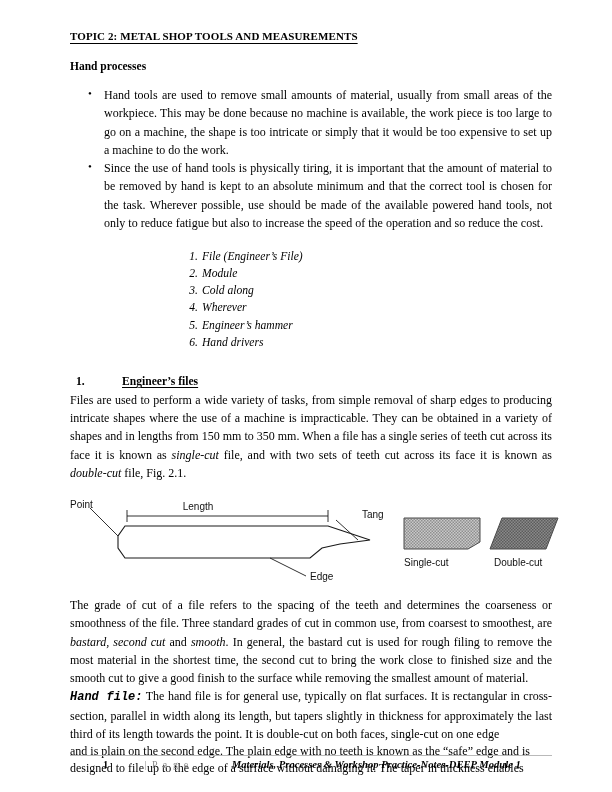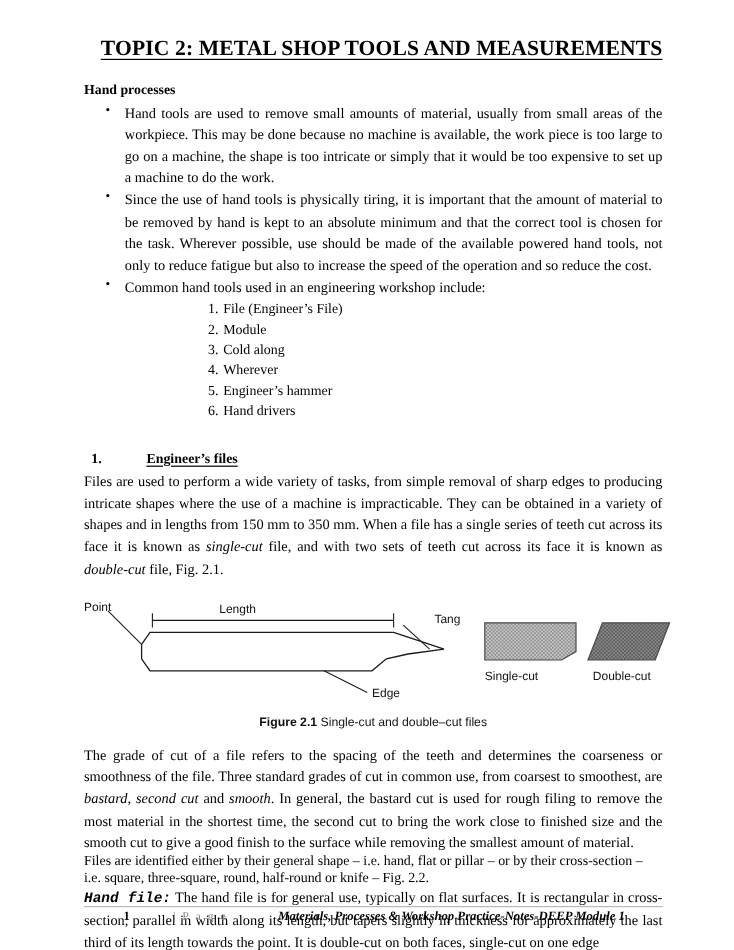--- a/index.html
+++ b/index.html
@@ -18,35 +18,35 @@
   .page {
     position: relative;
     width: 612px;
     height: 792px;
     box-sizing: border-box;
     padding: 26px 60px 0 70px;
   }
 
   
   .doc-title {
-    font-size: 18px;
-    font-weight: bold;
-    text-align: right;
+    font-size: 11px;
+    font-weight: bold;
+    text-align: left;
     text-decoration: underline;
     text-underline-offset: 3px;
     letter-spacing: .1px;
     margin: 4px 0 0 0;
     line-height: 1.2;
   }
 
   
   .sec-heading {
     font-size: 11.5px;
     font-weight: bold;
-    margin: 16px 0 2px 0;
+    margin: 16px 0 12px 0;
     line-height: 1.3;
   }
 
   
   ul.bullets {
     list-style: none;
     margin: 0;
     padding: 0;
   }
   ul.bullets > li {
@@ -61,23 +61,24 @@
     content: "\2022";
     position: absolute;
     left: 18px;
     top: -1px;
     font-size: 11px;
   }
 
   
   ol.tools {
     list-style: none;
-    margin: 0;
+    margin: 16px;
     padding: 0 0 0 96px;
     counter-reset: tool;
+    font-style: italic;
   }
   ol.tools > li {
     counter-increment: tool;
     position: relative;
     font-size: 11.6px;
     line-height: 1.48;
     padding-left: 20px;
   }
   ol.tools > li::before {
     content: counter(tool) ".";
@@ -181,21 +182,20 @@
 
 <div class="page">
 
   <h1 class="doc-title">TOPIC 2: METAL SHOP TOOLS AND MEASUREMENTS</h1>
 
   <h2 class="sec-heading">Hand processes</h2>
 
   <ul class="bullets">
     <li>Hand tools are used to remove small amounts of material, usually from small areas of the workpiece. This may be done because no machine is available, the work piece is too large to go on a machine, the shape is too intricate or simply that it would be too expensive to set up a machine to do the work.</li>
     <li>Since the use of hand tools is physically tiring, it is important that the amount of material to be removed by hand is kept to an absolute minimum and that the correct tool is chosen for the task. Wherever possible, use should be made of the available powered hand tools, not only to reduce fatigue but also to increase the speed of the operation and so reduce the cost.</li>
-    <li>Common hand tools used in an engineering workshop include:</li>
   </ul>
 
   <ol class="tools">
     <li>File (Engineer’s File)</li>
     <li>Module</li>
     <li>Cold along</li>
     <li>Wherever</li>
     <li>Engineer’s hammer</li>
     <li>Hand drivers</li>
   </ol>
@@ -251,25 +251,23 @@
         <text x="0" y="12">Point</text>
         <text x="128" y="14" text-anchor="middle">Length</text>
         <text x="292" y="22">Tang</text>
         <text x="240" y="84">Edge</text>
         <text x="334" y="70">Single-cut</text>
         <text x="424" y="70">Double-cut</text>
       </g>
     </svg>
   </div>
 
-  <p class="figure-caption"><span class="figlabel">Figure 2.1</span> <span>Single-cut and double–cut files</span></p>
 
   <p class="body"><span>The grade of cut of a file refers to the spacing of the teeth and determines the coarseness or smoothness of the file. Three standard grades of cut in common use, from coarsest to smoothest, are </span><i>bastard, second cut</i><span> and </span><i>smooth</i><span>. In general, the bastard cut is used for rough filing to remove the most material in the shortest time, the second cut to bring the work close to finished size and the smooth cut to give a good finish to the surface while removing the smallest amount of material.</span></p>
 
-  <p class="tight">Files are identified either by their general shape – i.e. hand, flat or pillar – or by their cross-section – i.e. square, three-square, round, half-round or knife – Fig. 2.2.</p>
 
   <p class="body"><b><i>Hand file:</i></b><span> The hand file is for general use, typically on flat surfaces. It is rectangular in cross-section, parallel in width along its length, but tapers slightly in thickness for approximately the last third of its length towards the point. It is double-cut on both faces, single-cut on one edge</span></p>
 
   <p class="body last">and is plain on the second edge. The plain edge with no teeth is known as the “safe” edge and is designed to file up to the edge of a surface without damaging it. The taper in thickness enables</p>
 
   <div class="footer">
     <span class="pagenum">1</span>
     <span class="pageword">| P a g e</span>
     <span class="foot-title">Materials, Processes &amp; Workshop Practice-Notes-DEEP Module 1</span>
   </div>

